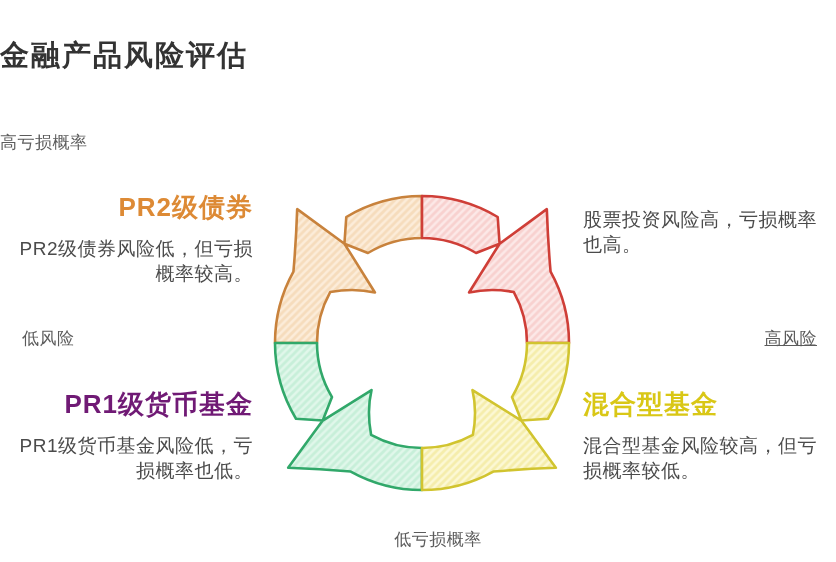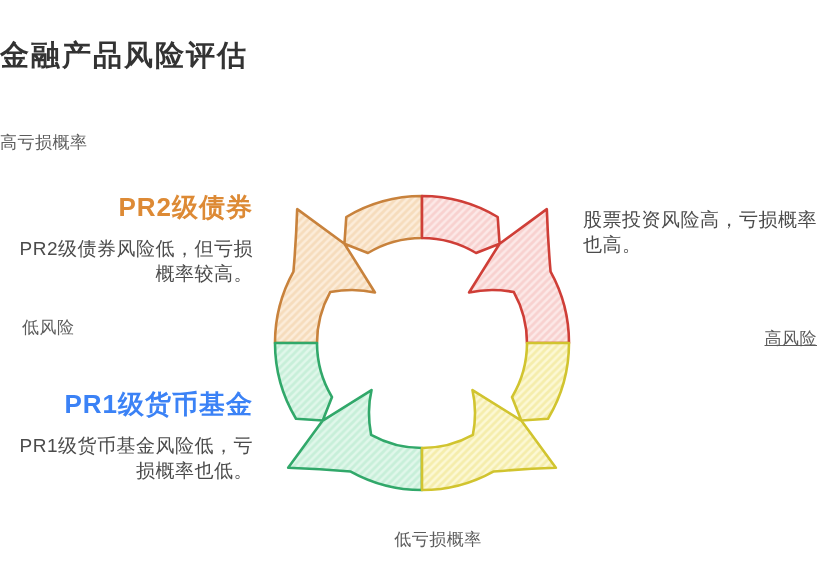--- a/index.html
+++ b/index.html
@@ -7,21 +7,21 @@
     position:relative; width:836px; height:562px; background:#ffffff;
     overflow:hidden; font-family:"Liberation Sans", sans-serif;
   }
   .page-title {
     position:absolute; left:0; right:0; top:36px; text-align:left;
     font-size:29px; font-weight:bold; letter-spacing:2px; color:#333333;
   }
   .axis { position:absolute; font-size:17px; color:#5b5b5b; letter-spacing:0.5px; }
   .axis-top    { left:0; right:0; top:131px; text-align:left; }
   .axis-bottom { left:0; right:0; top:528px; text-align:center;padding-left:40px; }
-  .axis-left   { left:22px; top:316px; }
+  .axis-left   { left:22px; top:327px; }
   .axis-right  { right:19px; top:327px;text-decoration:underline; }
   .ring-svg { position:absolute; left:232px; top:153px; }
   .qlabel { position:absolute; }
   .pos-tl { left:17px;  top:192px; width:236px; text-align:right; }
   .pos-tr { left:583px; top:193px; width:242px; text-align:left;  }
   .pos-bl { left:17px;  top:389px; width:236px; text-align:right; }
   .pos-br { left:583px; top:389px; width:242px; text-align:left;  }
   .qheading {
     font-size:26px; font-weight:bold; line-height:30px; letter-spacing:1px;
   }
@@ -72,19 +72,24 @@
     <div class="qdesc">PR2级债券风险低，但亏损
 概率较高。</div>
   </div>
 
   <div class="qlabel pos-tr">
     <div class="qdesc">股票投资风险高，亏损概率
 也高。</div>
   </div>
 
   <div class="qlabel pos-bl">
-    <div class="qheading" style="color: #3b82f6;">PR1级货币基金</div>
+    <div class="qheading" style="color: #701a75;">PR1级货币基金</div>
     <div class="qdesc">PR1级货币基金风险低，亏
 损概率也低。</div>
   </div>
 
+  <div class="qlabel pos-br">
+    <div class="qheading" style="color: rgb(217, 199, 22);">混合型基金</div>
+    <div class="qdesc">混合型基金风险较高，但亏
+损概率较低。</div>
+  </div>
 
 </div>
 
 </body></html>

